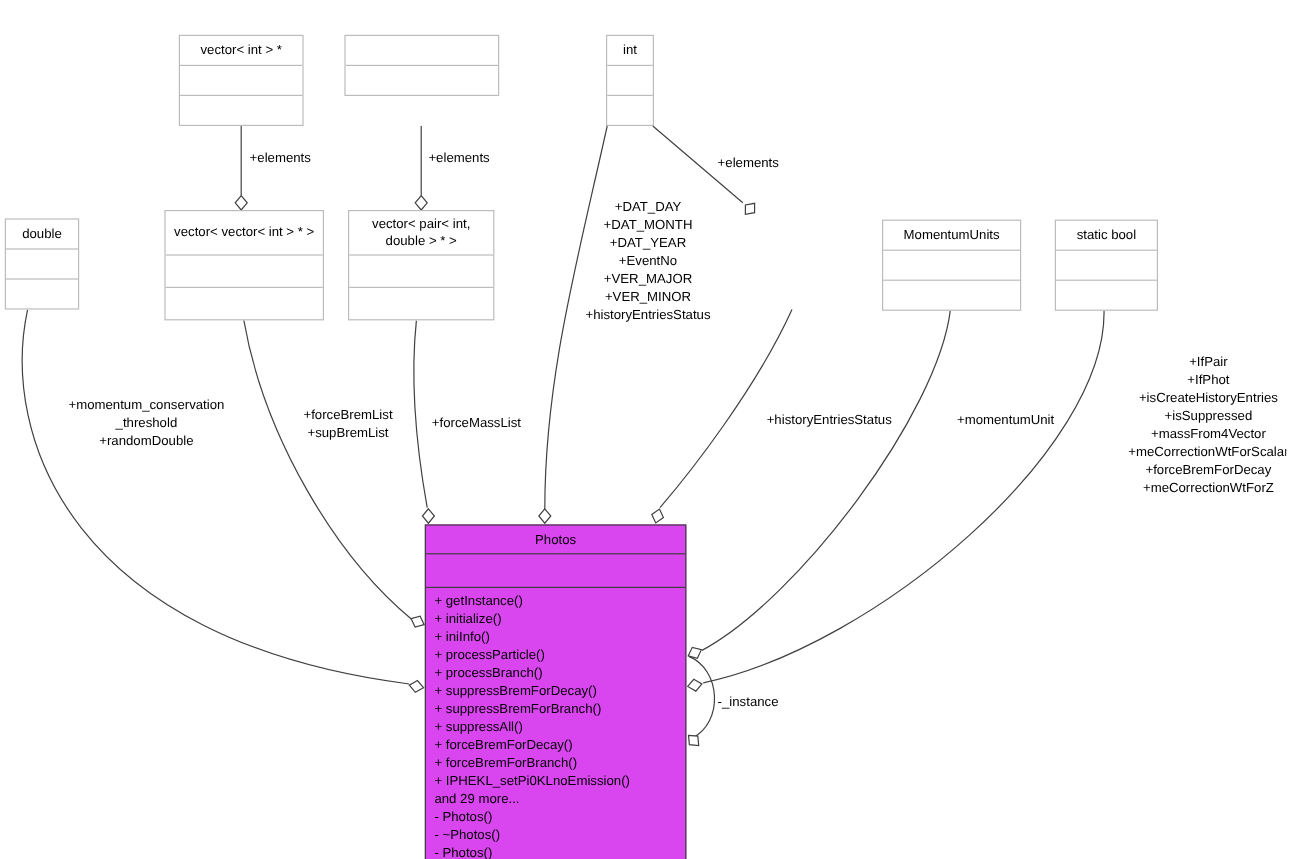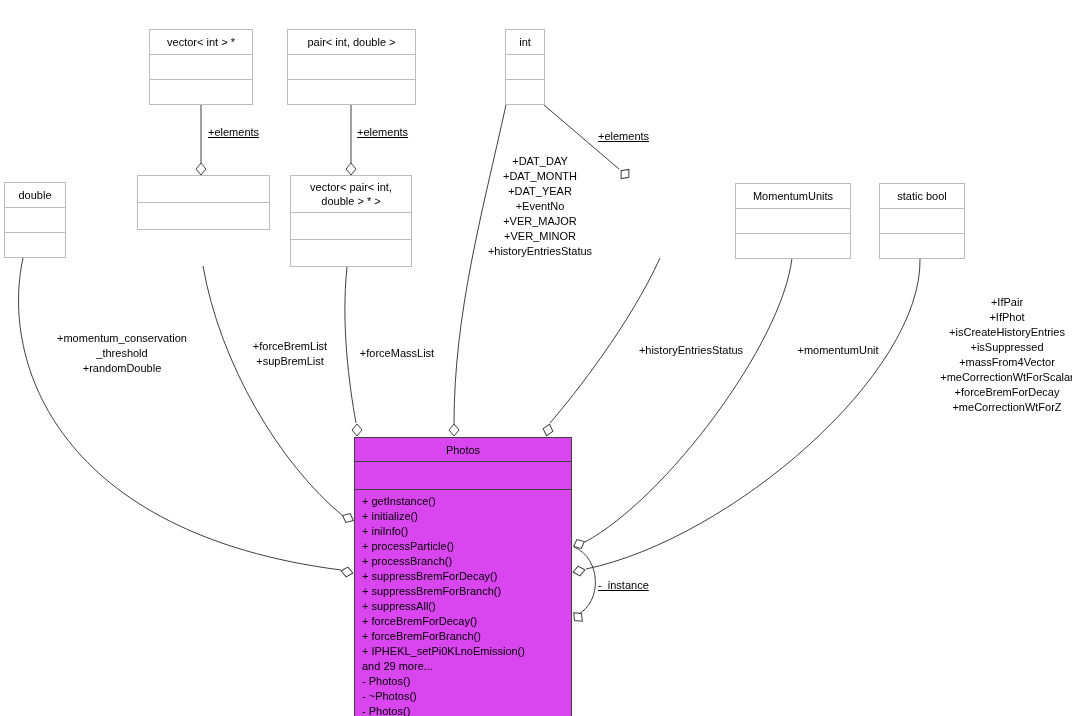--- a/index.html
+++ b/index.html
@@ -15,21 +15,21 @@
   .cls.tall .cls-row{height:26px;}
 
   .photos{position:absolute;left:354px;top:413px;width:218px;height:294px;box-sizing:border-box;
         background:#d946ef;border:1px solid #3f3f3f;font-size:11px;}
   .photos .p-title{height:23px;border-bottom:1px solid #3f3f3f;display:flex;align-items:center;justify-content:center;}
   .photos .p-attrs{height:27px;border-bottom:1px solid #3f3f3f;}
   .photos .p-methods{padding:4px 7px 0 7px;line-height:15px;text-align:left;}
 
   .edge-label{position:absolute;font-size:11px;line-height:15px;text-align:center;
         transform:translateX(-50%);white-space:nowrap;}
-  .edge-label.anchor-left{transform:none;text-align:left;text-decoration:underline;}
+  .edge-label.anchor-left{transform:none;text-align:left;}
 </style>
 </head>
 <body>
 
 <div class="stage">
 
   <svg class="edges" width="1091" height="716" viewBox="0 0 1091 716" fill="none" stroke="#404040" stroke-width="1">
 
     <path d="M201,81 L201,139"></path>
     <path d="M351,81 L351,139"></path>
@@ -58,38 +58,38 @@
     </g>
   </svg>
 
   <div class="cls" style="left:149px;top:5px;width:104px">
     <div class="cls-title">vector&lt; int &gt; *</div>
     <div class="cls-row first"></div>
     <div class="cls-row"></div>
   </div>
 
   <div class="cls" style="left:287px;top:5px;width:129px">
-    <div class="cls-title">pair&lt; int, double &gt;</div>
     <div class="cls-row first"></div>
     <div class="cls-row"></div>
   </div>
 
   <div class="cls" style="left:505px;top:5px;width:40px">
     <div class="cls-title">int</div>
     <div class="cls-row first"></div>
     <div class="cls-row"></div>
   </div>
 
   <div class="cls" style="left:4px;top:158px;width:62px">
     <div class="cls-title">double</div>
     <div class="cls-row first"></div>
     <div class="cls-row"></div>
   </div>
 
   <div class="cls tall" style="left:137px;top:151px;width:133px">
+    <div class="cls-title">vector&lt; vector&lt; int &gt; * &gt;</div>
     <div class="cls-row first"></div>
     <div class="cls-row"></div>
   </div>
 
   <div class="cls tall" style="left:290px;top:151px;width:122px">
     <div class="cls-title">vector&lt; pair&lt; int, double &gt; * &gt;</div>
     <div class="cls-row first"></div>
     <div class="cls-row"></div>
   </div>
 
@@ -136,21 +136,21 @@
   <div class="edge-label" style="left:122px;top:307px">
       <div>+momentum_conservation</div>
       <div>_threshold</div>
       <div>+randomDouble</div>
     </div>
   <div class="edge-label" style="left:290px;top:315px">
       <div>+forceBremList</div>
       <div>+supBremList</div>
     </div>
   <div class="edge-label" style="left:397px;top:322px">+forceMassList</div>
-  <div class="edge-label" style="left:540px;top:130px">
+  <div class="edge-label" style="left:540px;top:142px">
       <div>+DAT_DAY</div>
       <div>+DAT_MONTH</div>
       <div>+DAT_YEAR</div>
       <div>+EventNo</div>
       <div>+VER_MAJOR</div>
       <div>+VER_MINOR</div>
       <div>+historyEntriesStatus</div>
     </div>
   <div class="edge-label" style="left:691px;top:319px">+historyEntriesStatus</div>
   <div class="edge-label" style="left:838px;top:319px">+momentumUnit</div>

